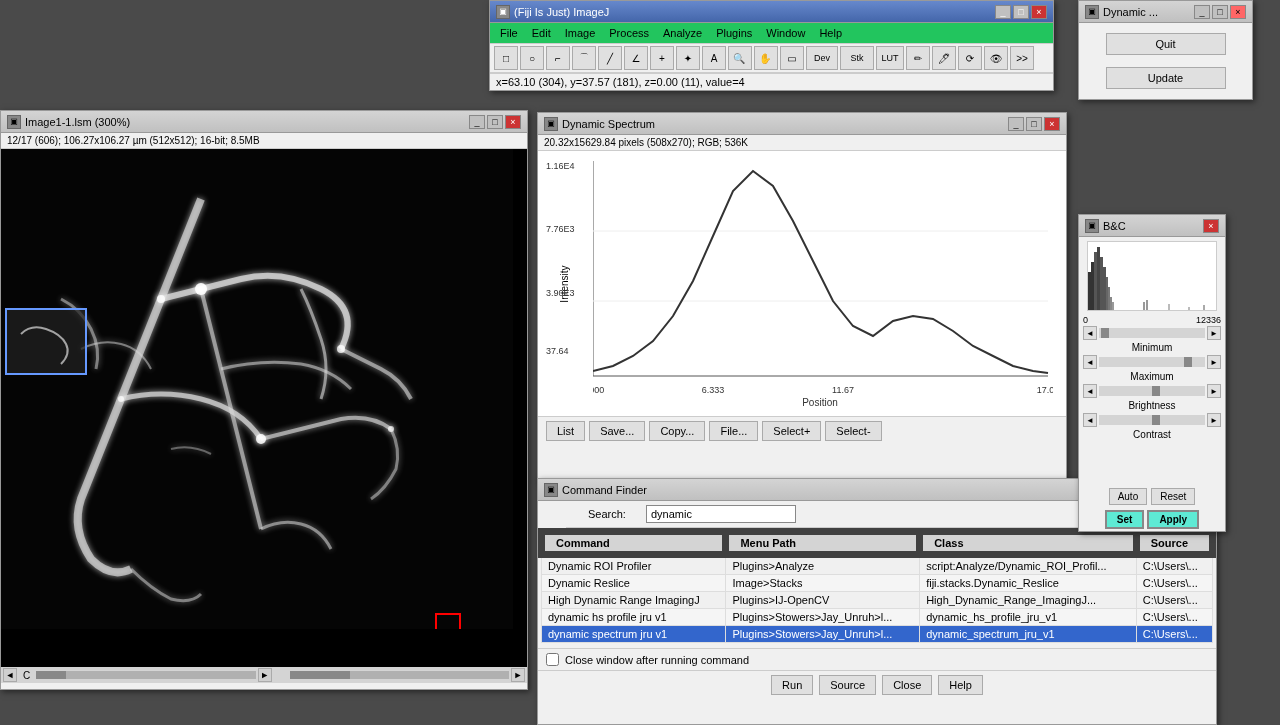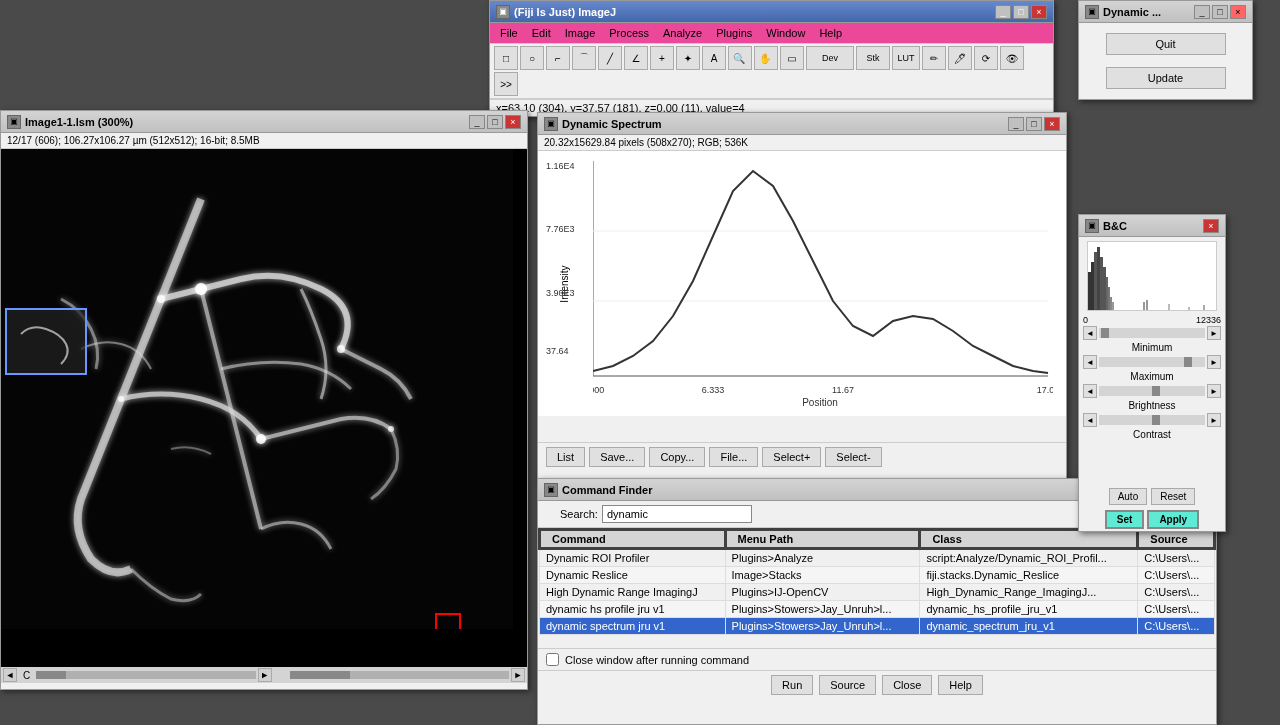--- a/index.html
+++ b/index.html
@@ -41,21 +41,21 @@
     .titlebar-icon {
       width: 14px;
       height: 14px;
       background: #888;
       border: 1px solid #666;
       display: flex; align-items: center; justify-content: center;
       font-size: 8px;
     }
     .titlebar-title {
       font-size: 11px;
-      font-weight: bold;
+      font-weight: normal;
     }
     .titlebar-controls {
       display: flex;
       gap: 2px;
     }
     .win-btn {
       width: 16px;
       height: 14px;
       background: #c0c0c0;
       border: 1px solid #888;
@@ -68,21 +68,21 @@
     .win-btn.close { background: #ff6666; }
     .win-btn.close-red { background: #cc3333; color: white; }
 
     
     #imagej-window {
       left: 489px;
       top: 0px;
       width: 565px;
     }
     .menu-bar {
-      background: #ec4899;
+      background: #22c55e;
       border-bottom: 1px solid #ccc;
       display: flex;
       padding: 2px 4px;
       gap: 2px;
     }
     .menu-item {
       padding: 2px 6px;
       cursor: pointer;
       font-size: 11px;
     }
@@ -163,58 +163,58 @@
       top: 50%;
       transform: translateY(-50%) rotate(-90deg);
       font-size: 10px;
       white-space: nowrap;
     }
     .chart-buttons {
       display: flex;
       gap: 4px;
       padding: 4px 8px;
       border-top: 1px solid #ccc;
-      margin-top: 26px;
     }
     .chart-btn {
       padding: 3px 10px;
       background: #e0e0e0;
       border: 1px solid #aaa;
       cursor: pointer;
       font-size: 11px;
     }
 
     
     #command-window {
       left: 537px;
       top: 478px;
       width: 680px;
       height: 247px;
     }
     .search-row {
       display: flex;
       align-items: center;
       padding: 4px 22px;
-      gap: 4px;
+      gap: 20px;
       border-bottom: 1px solid #ccc;
+      margin-left: 28px;
     }
     .search-input {
       border: 1px solid #888;
       padding: 2px 4px;
       font-size: 11px;
       width: 150px;
     }
     .results-table {
       width: 100%;
       border-collapse: collapse;
       font-size: 11px;
     }
     .results-table th {
       background: #d4d4d4;
-      border: 3px solid #404040;
+      border: 7px solid #404040;
       padding: 2px 11px;
       text-align: left;
       font-weight: bold;
     }
     .results-table td {
       border: 1px solid #ddd;
       padding: 2px 6px;
       white-space: nowrap;
       overflow: hidden;
       max-width: 200px;
@@ -375,21 +375,21 @@
     <div class="tool-btn">⌐</div>
     <div class="tool-btn">⌒</div>
     <div class="tool-btn">╱</div>
     <div class="tool-btn">∠</div>
     <div class="tool-btn">+</div>
     <div class="tool-btn">✦</div>
     <div class="tool-btn">A</div>
     <div class="tool-btn">🔍</div>
     <div class="tool-btn">✋</div>
     <div class="tool-btn">▭</div>
-    <div class="tool-btn" style="width:48px; font-size:9px;">Dev</div>
+    <div class="tool-btn" style="width:32px; font-size:9px;">Dev</div>
     <div class="tool-btn" style="width:34px; font-size:9px;">Stk</div>
     <div class="tool-btn" style="width:28px; font-size:9px;">LUT</div>
     <div class="tool-btn">✏</div>
     <div class="tool-btn">🖊</div>
     <div class="tool-btn">⟳</div>
     <div class="tool-btn">👁</div>
     <div class="tool-btn">&gt;&gt;</div>
   </div>
   <div class="status-bar">x=63.10 (304), y=37.57 (181), z=0.00 (11), value=4</div>
 </div>

